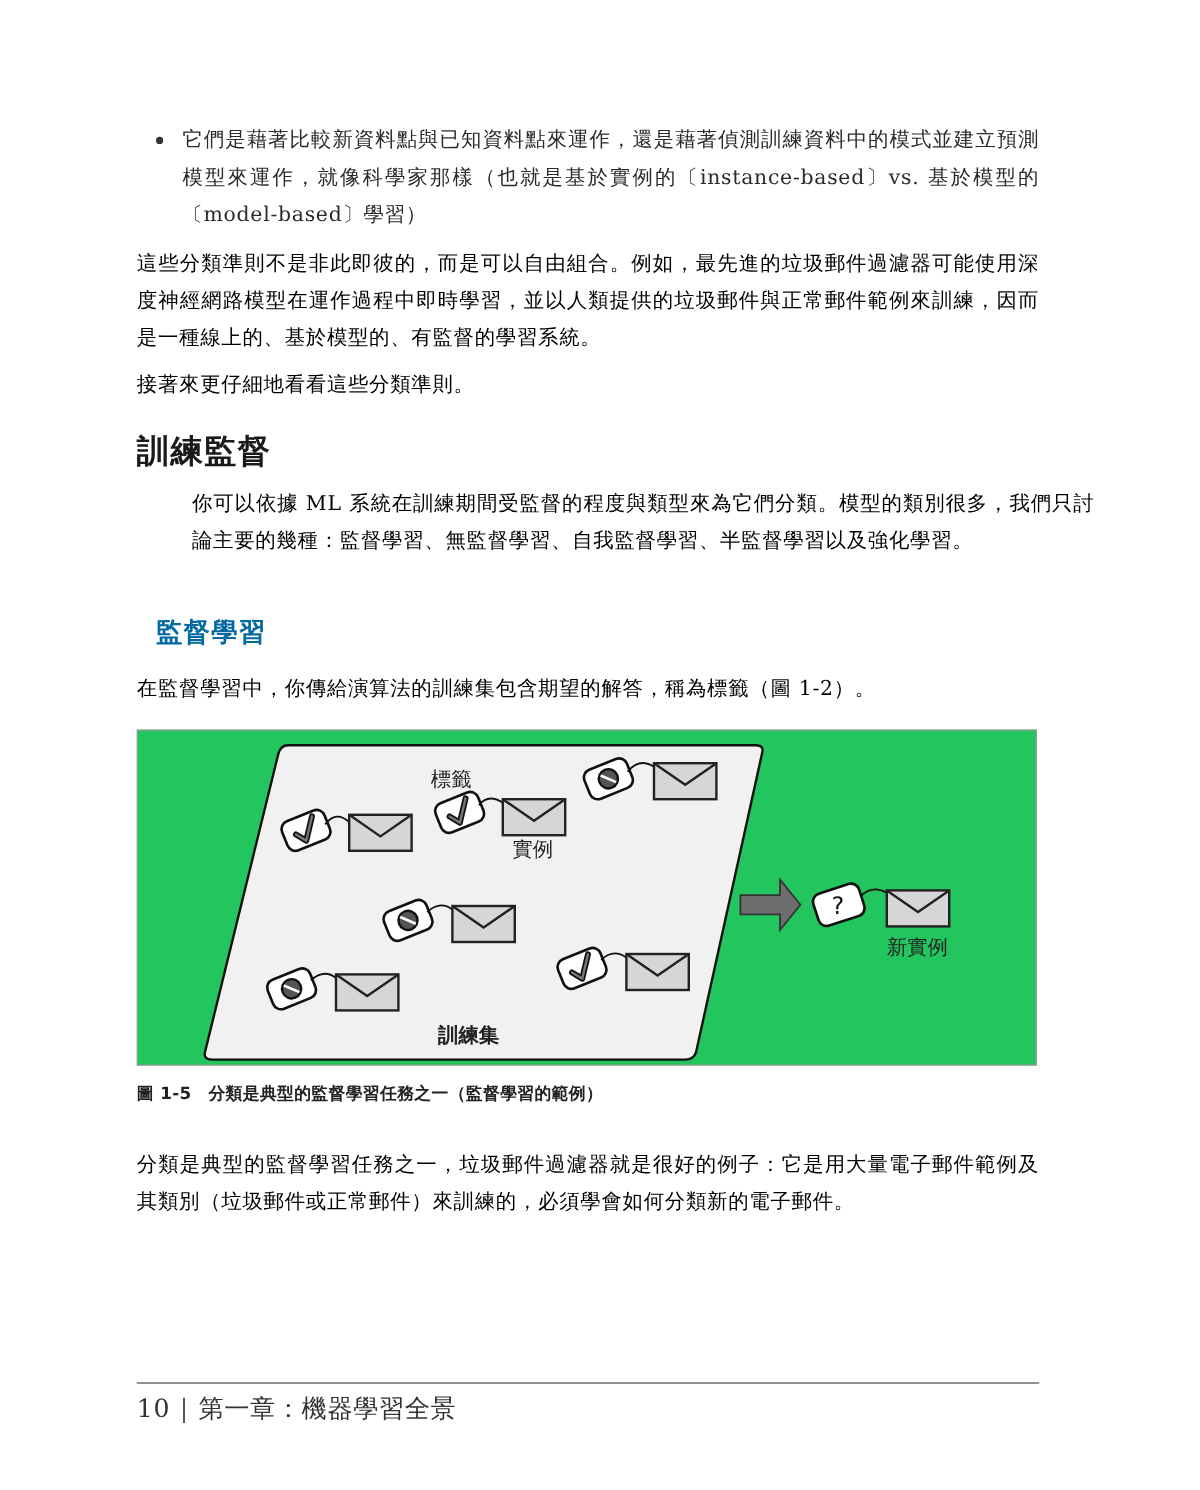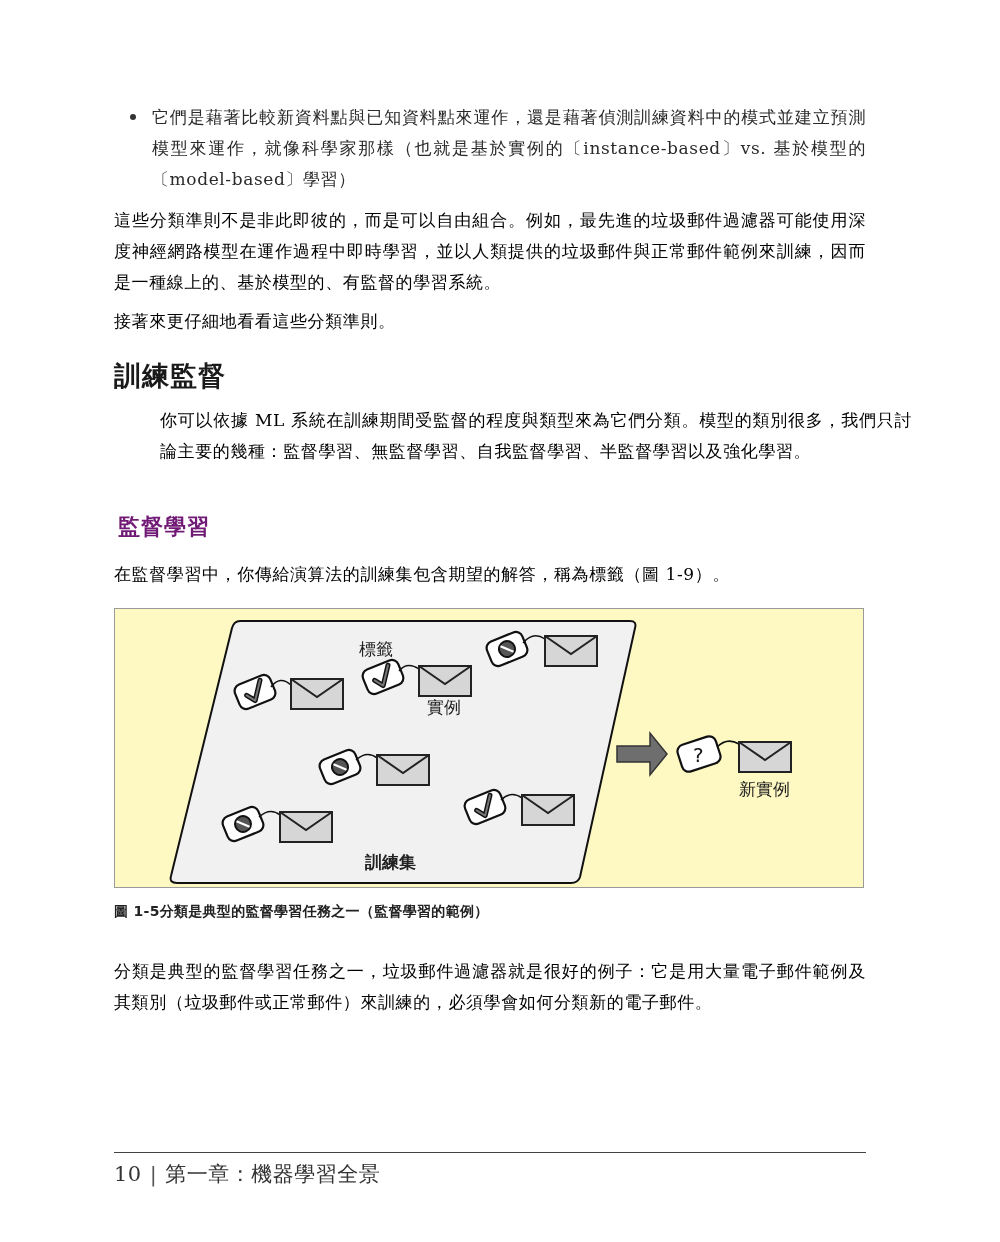--- a/index.html
+++ b/index.html
@@ -23,39 +23,39 @@
     position: absolute; left: 38px; width: 714px;
     font-size: 17px; line-height: 31px; letter-spacing: 0.6px; color: #2a2a2a;
     text-align: justify;
   }
   .h1 {
     position: absolute; left: 0; top: 358px;
     font-family: "DejaVu Sans", "Liberation Sans", sans-serif;
     font-size: 27px; font-weight: bold; color: #1a1a1a; letter-spacing: 1px;
   }
   .h2 {
-    position: absolute; left: 4px; top: 512px;
+    position: absolute; left: 16px; top: 512px;
     font-family: "DejaVu Sans", "Liberation Sans", sans-serif;
-    font-size: 22px; font-weight: bold; color: #701a75; letter-spacing: 1px;
+    font-size: 22px; font-weight: bold; color: #0369a1; letter-spacing: 1px;
   }
   .figure-box {
     position: absolute; left: 114px; top: 608px; width: 750px; height: 280px;
-    border: 1px solid #9a9a9a; box-sizing: border-box; background: #fef9c3;
+    border: 1px solid #9a9a9a; box-sizing: border-box; background: #22c55e;
   }
   .figure-box svg { position: absolute; left: 0; top: 0; }
   .fig-label {
     font-family: "DejaVu Sans", "Liberation Sans", sans-serif;
     font-size: 17px; fill: #222;
   }
   .caption {
     position: absolute; left: 114px; top: 903px;
     font-family: "DejaVu Sans", "Liberation Sans", sans-serif;
     font-size: 14px; font-weight: bold; color: #222; letter-spacing: 0.3px;
   }
-  .caption .num { }
+  .caption .num { margin-right: 14px; }
   .footer-rule {
     position: absolute; left: 114px; top: 1152px; width: 752px; height: 1px;
     background: #444;
   }
   .footer {
     position: absolute; left: 114px; top: 1160px;
     font-size: 21px; color: #333; letter-spacing: 0.5px;
   }
   .footer .sep { margin: 0 8px; color: #555; }
 </style>
@@ -70,21 +70,21 @@
 
   <div class="para" style="top:205px;">這些分類準則不是非此即彼的，而是可以自由組合。例如，最先進的垃圾郵件過濾器可能使用深度神經網路模型在運作過程中即時學習，並以人類提供的垃圾郵件與正常郵件範例來訓練，因而是一種線上的、基於模型的、有監督的學習系統。</div>
   <div class="para" style="top:307px;font-family:Liberation Mono, monospace;">接著來更仔細地看看這些分類準則。</div>
 
   <div class="h1">訓練監督</div>
 
   <div class="para" style="top:405px;margin-left:46px;">你可以依據 ML 系統在訓練期間受監督的程度與類型來為它們分類。模型的類別很多，我們只討論主要的幾種：監督學習、無監督學習、自我監督學習、半監督學習以及強化學習。</div>
 
   <div class="h2">監督學習</div>
 
-  <div class="para" style="top:559px;">在監督學習中，你傳給演算法的訓練集包含期望的解答，稱為標籤（圖 1-9）。</div>
+  <div class="para" style="top:559px;">在監督學習中，你傳給演算法的訓練集包含期望的解答，稱為標籤（圖 1-2）。</div>
 </div>
 
 <div class="figure-box">
   <svg width="750" height="280" viewBox="0 0 750 280">
     <defs>
       <g id="env">
         <rect x="0" y="0" width="52" height="30" fill="#d6d6d6" stroke="#222" stroke-width="2"></rect>
         <polyline points="0,0 26,18 52,0" fill="none" stroke="#222" stroke-width="2"></polyline>
       </g>
       <g id="tagbox">

